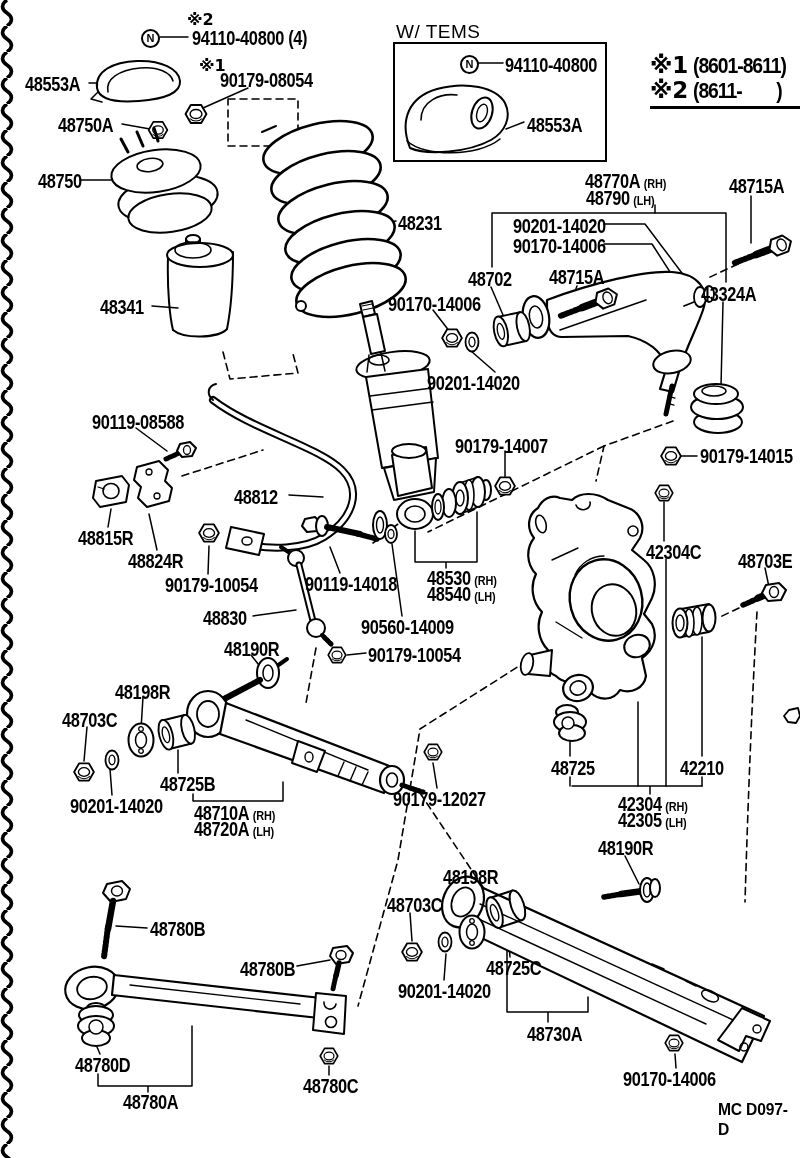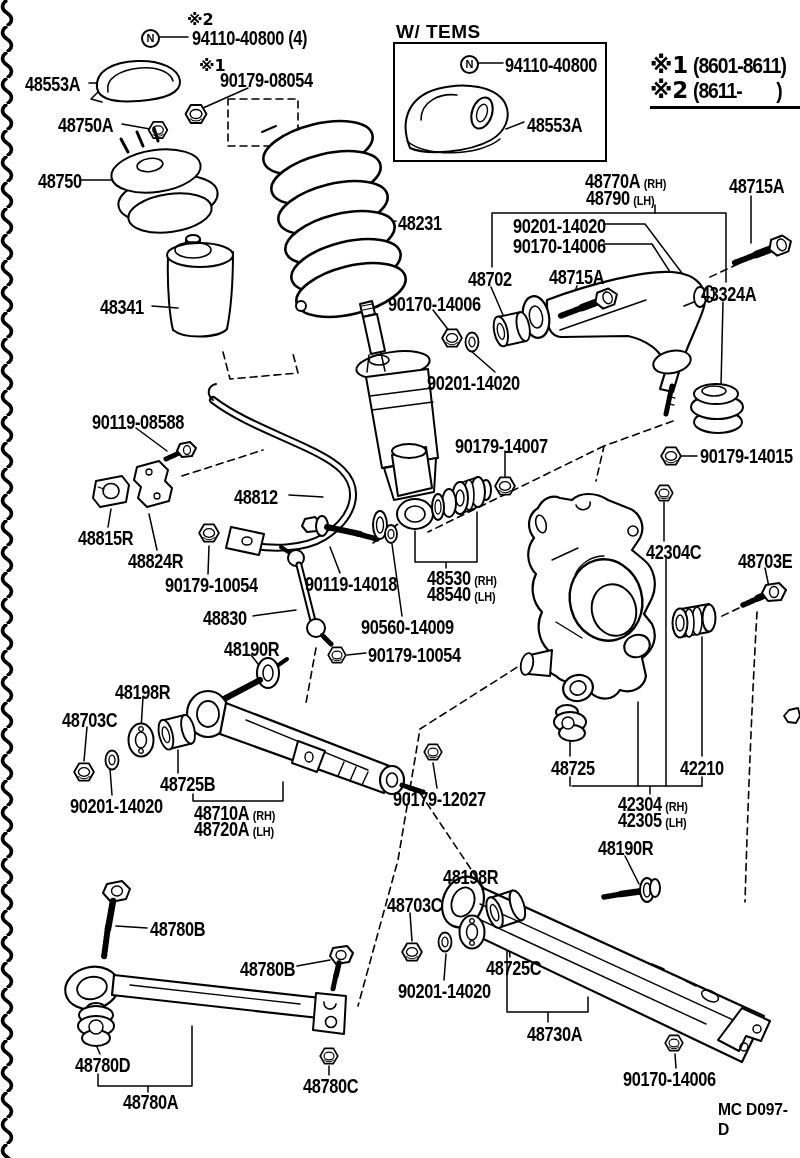--- a/index.html
+++ b/index.html
@@ -6,21 +6,21 @@
   .canvas{position:relative;width:800px;height:1158px;background:#fff;overflow:hidden;
           font-family:"Liberation Sans",sans-serif;color:#000}
   svg.art{position:absolute;left:0;top:0}
   .lbl{position:absolute;font-weight:700;font-size:19.5px;line-height:1.02;white-space:nowrap;
        letter-spacing:-.4px;transform:scaleX(.84);transform-origin:0 0}
   .lbl .sub{font-size:13px;margin-left:4px;letter-spacing:-.2px}
   .star-sm{font-family:"DejaVu Sans",sans-serif;font-size:16px;transform:none;letter-spacing:0}
   .ncircle{position:absolute;width:15px;height:15px;border:2px solid #000;border-radius:50%;
            font:700 11px/15px "Liberation Sans",sans-serif;text-align:center;background:#fff}
   .tems-box{position:absolute;left:393px;top:42px;width:210px;height:116px;border:2.5px solid #000}
-  .tems-title{position:absolute;left:396px;top:21px;font-weight:700;font-size:19px;letter-spacing:.5px}
+  .tems-title{position:absolute;left:396px;top:21px;font-weight:400;font-size:19px;letter-spacing:.5px}
   .legend{position:absolute;left:650px;top:53px;width:150px;border-bottom:3px solid #000;padding-bottom:3px}
   .legend-row{display:flex;align-items:baseline;gap:5px;line-height:24px}
   .legend .star{font:700 23px/24px "DejaVu Sans",sans-serif}
   .legend .range{font:700 22px/24px "Liberation Sans",sans-serif;letter-spacing:-1.2px;white-space:pre;
                  transform:scaleX(.88);transform-origin:0 0}
   .code{position:absolute;left:718px;top:1100px;font-weight:700;font-size:17px;letter-spacing:-.2px;
         transform:scaleX(.92);transform-origin:0 0}
 </style>
 </head>
 <body>

